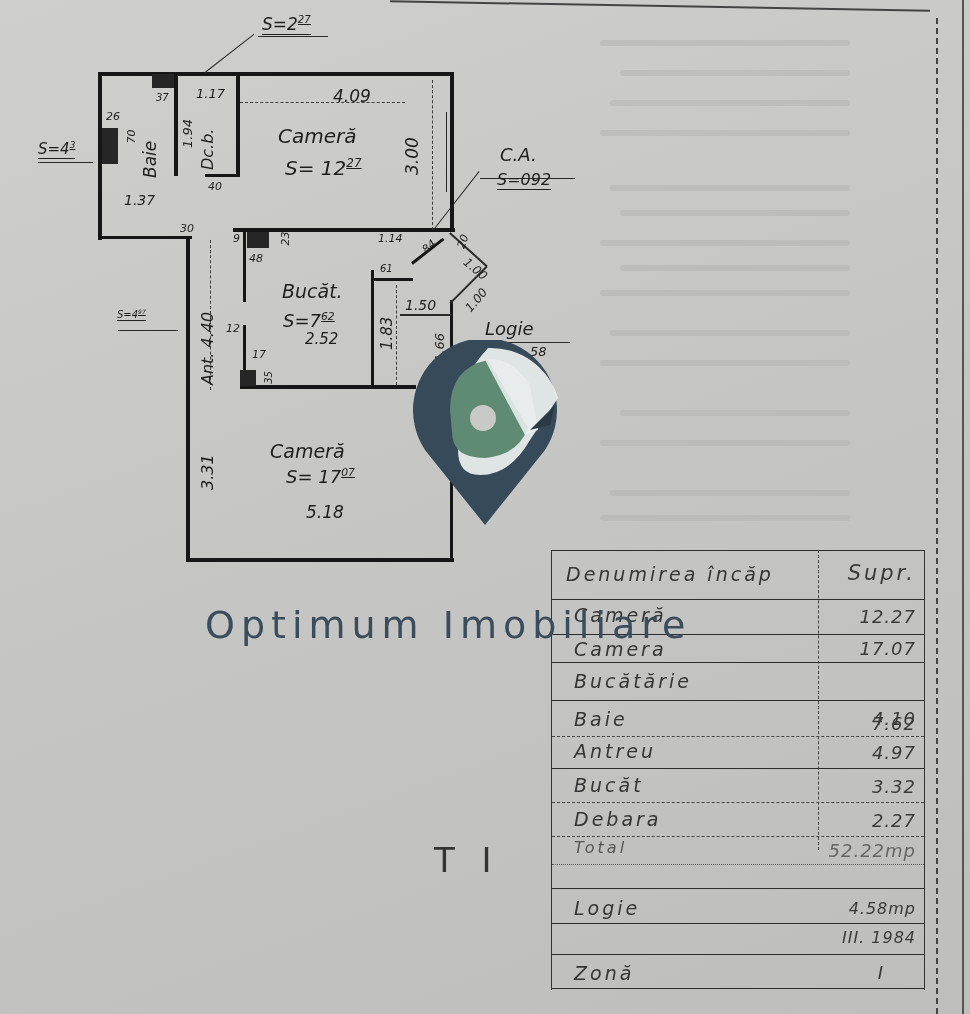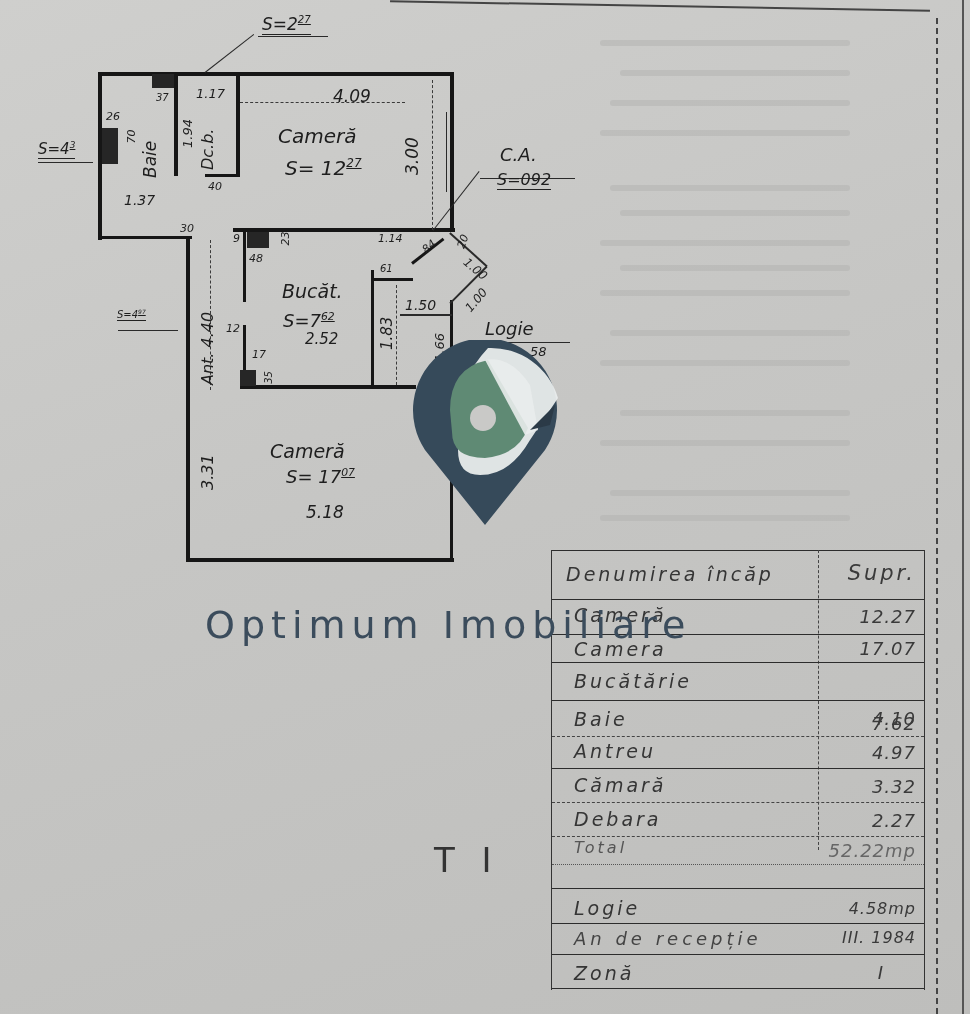--- a/index.html
+++ b/index.html
@@ -175,38 +175,37 @@
   </div>
   <div class="trow" style="top:152px;height:34px;border-bottom:1px dashed #444;">
     <div class="tname" style="top:6px;">Baie</div>
     <div class="tval" style="top:6px;">4.10</div>
   </div>
   <div class="trow" style="top:188px;height:30px;">
     <div class="tname" style="top:2px;">Antreu</div>
     <div class="tval" style="top:4px;">4.97</div>
   </div>
   <div class="trow" style="top:220px;height:32px;border-bottom:1px dashed #444;">
-    <div class="tname" style="top:4px;">Cămară</div>
+    <div class="tname" style="top:4px;">Bucăt</div>
     <div class="tval" style="top:6px;">3.32</div>
   </div>
   <div class="trow" style="top:254px;height:32px;border-bottom:1px dashed #444;">
     <div class="tname" style="top:4px;">Debara</div>
     <div class="tval" style="top:6px;">2.27</div>
   </div>
   <div class="trow" style="top:288px;height:26px;border-bottom:1px dotted #555;">
     <div class="tname" style="top:0;font-size:16px;color:#555;">Total</div>
     <div class="tval" style="top:2px;color:#666;">52.22mp</div>
   </div>
 
   <div class="trow" style="top:338px;height:34px;border-top:1.5px solid #2c2c2c;">
     <div class="tname" style="top:8px;">Logie</div>
     <div class="tval" style="top:10px;font-size:16px;">4.58mp</div>
   </div>
   <div class="trow" style="top:374px;height:30px;">
-    <div class="tname" style="top:4px;font-size:18px;letter-spacing:4px;color:#444;">An de recepție</div>
     <div class="tval" style="top:4px;font-size:16px;">III. 1984</div>
   </div>
   <div class="trow" style="top:406px;height:32px;">
     <div class="tname" style="top:6px;">Zonă</div>
     <div class="tval" style="top:6px;right:40px;">I</div>
   </div>
 </div>
 
 <svg class="logo" viewBox="0 0 150 190">
   <path d="M75 185 L15 110 A72 72 0 1 1 135 110 Z" fill="#364a5a"></path>

